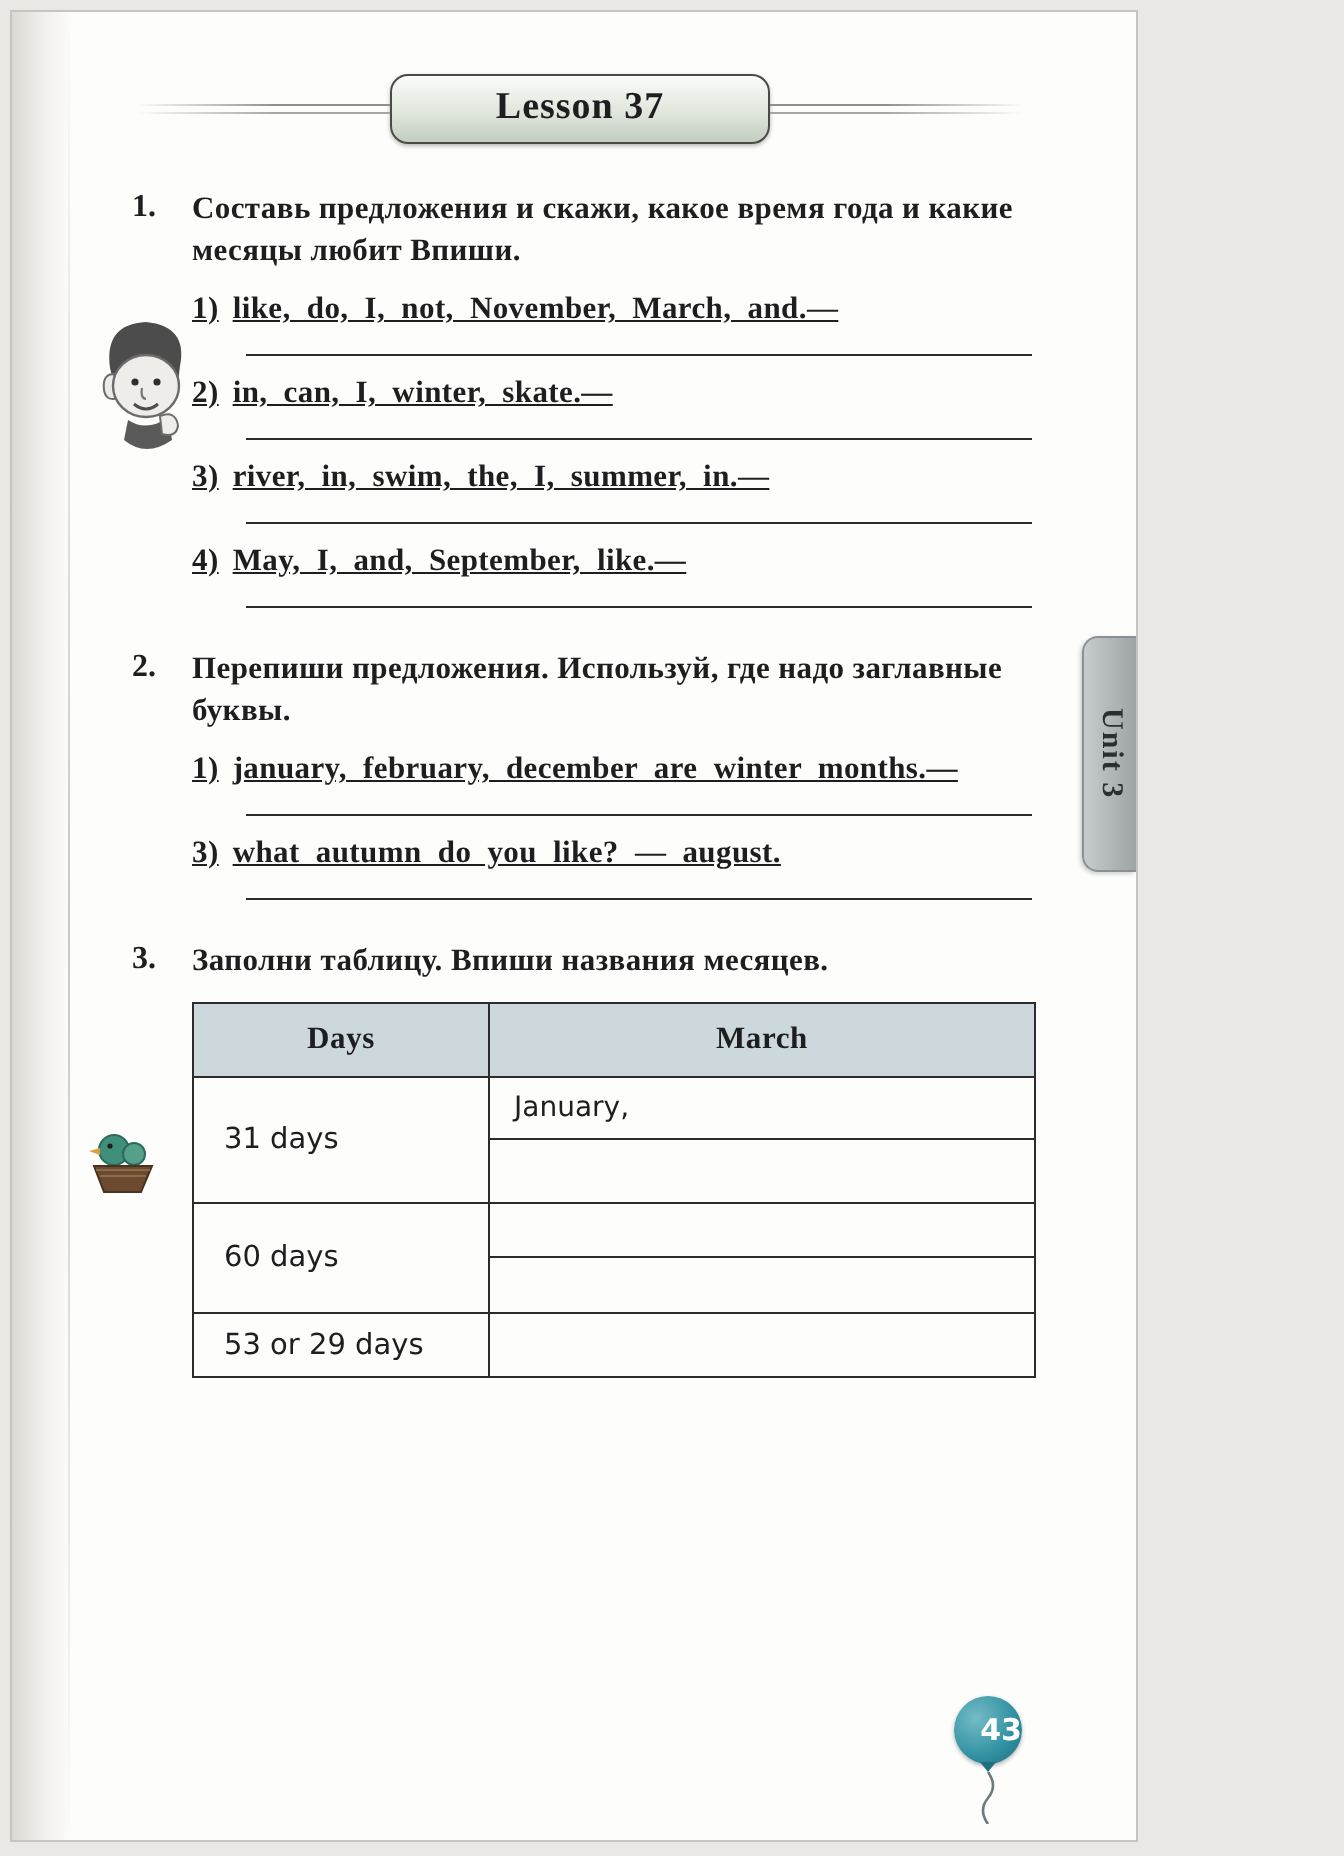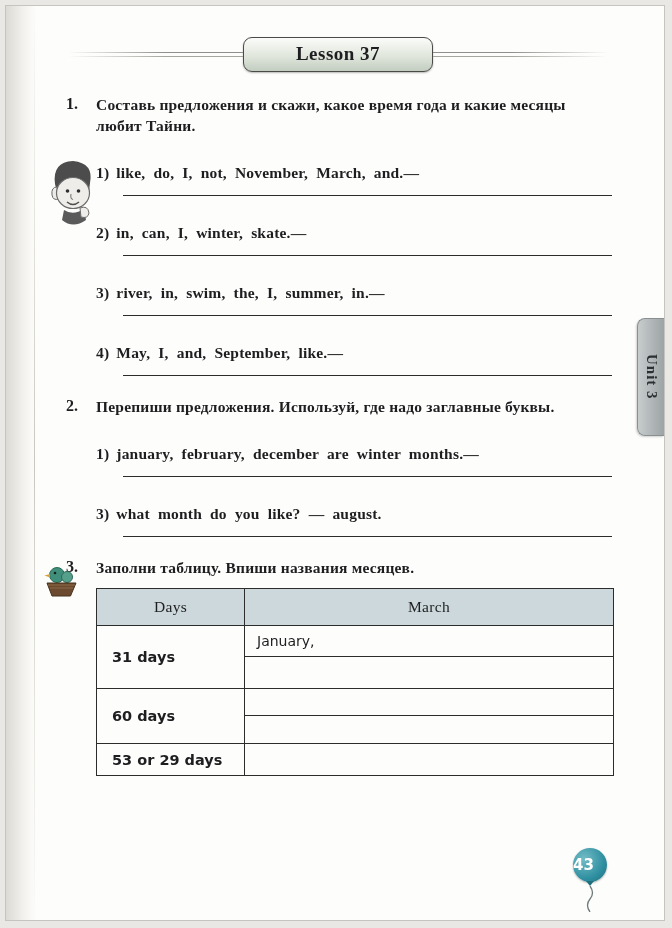--- a/index.html
+++ b/index.html
@@ -1,17 +1,17 @@
 <!DOCTYPE html>
 <html style="--ink: #1e1e20; --table_header: #ccd8dc; --tab_bg: #9da4a6; --balloon: #2e8fa0;"><head>
 <meta charset="utf-8">
 <style>
   html,body{margin:0;padding:0;background:#e9e8e4;width:672px;}
   *{box-sizing:border-box;}
-  .sheet{position:relative;width:660px;height:916px;margin:5px;background:#fdfdfb;
+  .sheet{position:relative;width:564px;height:916px;margin:5px;background:#fdfdfb;
          border:1px solid #c6c4bf;overflow:hidden;
          font-family:"Liberation Serif",serif;color:var(--ink,#1e1e20);}
   .binding{position:absolute;left:0;top:0;bottom:0;width:30px;
            background:linear-gradient(to right,#dcdad5,#f2f0ec 55%,rgba(255,255,255,0));pointer-events:none;}
   .binding-line{position:absolute;left:28px;top:0;bottom:0;width:1px;
            background:linear-gradient(to bottom,rgba(150,148,142,0),rgba(150,148,142,.5),rgba(150,148,142,0));}
 
   
   .header-band{display:flex;align-items:center;margin:30px 56px 0 62px;height:36px;}
   .deco-line{flex:1;height:9px;background:
@@ -27,32 +27,32 @@
      box-shadow:0 1px 2px rgba(0,0,0,.28);
      font-weight:700;font-size:19px;letter-spacing:.5px;}
 
   
   .content{position:relative;padding:0 50px 0 60px;}
   .exercise{display:flex;margin-top:20px;}
   .exercise.first{margin-top:22px;}
   .ex-num{flex:0 0 30px;font-weight:700;font-size:16px;padding-top:1px;}
   .ex-body{flex:1;min-width:0;}
   .instruction{margin:0;font-weight:700;font-size:15.5px;line-height:21px;letter-spacing:.2px;}
-  .task-item{margin-top:27px;}
+  .task-item{margin-top:9px;text-decoration:underline;}
   .task-text{font-weight:700;font-size:15.5px;line-height:20px;word-spacing:4px;letter-spacing:.2px;}
   .item-num{margin-right:7px;}
   .answer-line{border-bottom:1.4px solid #2c2c2c;margin:12px 2px 0 27px;height:0;}
 
   
   .month-table{border-collapse:collapse;width:100%;margin-top:10px;table-layout:fixed;}
   .month-table th,.month-table td{border:1.6px solid #2c2c2c;}
   .month-table th{height:37px;background:var(--table_header,#ccd8dc);
-      font-size:15.5px;font-weight:400;letter-spacing:.3px;}
+      font-size:15.5px;font-weight:700;letter-spacing:.3px;}
   .col-days{width:148px;}
-  td.days{padding-left:15px;font-family:"DejaVu Sans",sans-serif;font-weight:700;font-size:14.5px;}
+  td.days{padding-left:15px;font-family:"DejaVu Sans",sans-serif;font-weight:400;font-size:14.5px;}
   td.months{padding:0;vertical-align:top;}
   .sub{padding:6px 12px 16px;}
   .sub.lined{border-bottom:1.1px solid #2c2c2c;}
   .r1 .sub{height:31px;}
   .r2 .sub{height:27px;}
   .r3 .sub{height:31px;}
   .entry-text{font-family:"DejaVu Sans",sans-serif;font-size:14px;}
 
   
   .unit-tab{position:absolute;right:0;top:312px;width:27px;height:118px;
@@ -61,21 +61,21 @@
      display:flex;align-items:center;justify-content:center;
      box-shadow:-1px 1px 2px rgba(0,0,0,.18);}
   .unit-tab span{writing-mode:vertical-rl;font-weight:700;font-size:15px;
      letter-spacing:1px;color:#2b2f30;}
 
   
   .char-illustration{position:absolute;left:38px;top:150px;}
   .ex3-icon{position:absolute;left:36px;top:558px;}
 
   
-  .balloon{position:absolute;right:56px;bottom:8px;width:36px;text-align:left;}
+  .balloon{position:absolute;right:56px;bottom:8px;width:36px;text-align:right;}
   .balloon-circle{width:34px;height:34px;margin:0 auto;border-radius:50%;
      background:radial-gradient(circle at 11px 11px,#73bcc6,var(--balloon,#2e8fa0) 62%,#1f6f7d);
      color:#fff;font-weight:700;font-size:15px;line-height:34px;
      font-family:"DejaVu Sans",sans-serif;box-shadow:0 1px 2px rgba(0,0,0,.3);}
   .balloon-knot{width:0;height:0;margin:-1px auto 0;
      border-left:4px solid transparent;border-right:4px solid transparent;
      border-top:5px solid #1f6f7d;}
 </style>
 </head>
 <body>
@@ -107,21 +107,21 @@
       <path d="M23 46 Q29 51 35 46" stroke="#4c4c4c" fill="none" stroke-width="1.5"></path>
       <path d="M20 54 Q29 60 40 53 L42 64 Q29 73 18 64 Z" fill="#5a5a5a"></path>
       <path d="M36 52 Q44 49 45 57 Q44 63 37 61 Z" fill="#efede9" stroke="#6b6b6b" stroke-width="1"></path>
     </svg>
   </div>
 
   <div class="content">
     <div class="exercise first">
       <div class="ex-num">1.</div>
       <div class="ex-body">
-        <p class="instruction">Составь предложения и скажи, какое время года и какие месяцы любит Тайни.</p>
+        <p class="instruction">Составь предложения и скажи, какое время года и какие месяцы любит Впиши.</p>
 
         <div class="task-item">
           <div class="task-text"><span class="item-num">1)</span><span>like, do, I, not, November, March, and.—</span></div>
           <div class="answer-line"></div>
         </div>
         <div class="task-item">
           <div class="task-text"><span class="item-num">2)</span><span>in, can, I, winter, skate.—</span></div>
           <div class="answer-line"></div>
         </div>
         <div class="task-item">
@@ -138,21 +138,21 @@
     <div class="exercise">
       <div class="ex-num">2.</div>
       <div class="ex-body">
         <p class="instruction">Перепиши предложения. Используй, где надо заглавные буквы.</p>
 
         <div class="task-item">
           <div class="task-text"><span class="item-num">1)</span><span>january, february, december are winter months.—</span></div>
           <div class="answer-line"></div>
         </div>
         <div class="task-item">
-          <div class="task-text"><span class="item-num">3)</span><span>what month do you like? — august.</span></div>
+          <div class="task-text"><span class="item-num">3)</span><span>what autumn do you like? — august.</span></div>
           <div class="answer-line"></div>
         </div>
       </div>
     </div>
 
     <div class="exercise">
       <div class="ex-num">3.</div>
       <div class="ex-body">
         <p class="instruction">Заполни таблицу. Впиши названия месяцев.</p>
 

